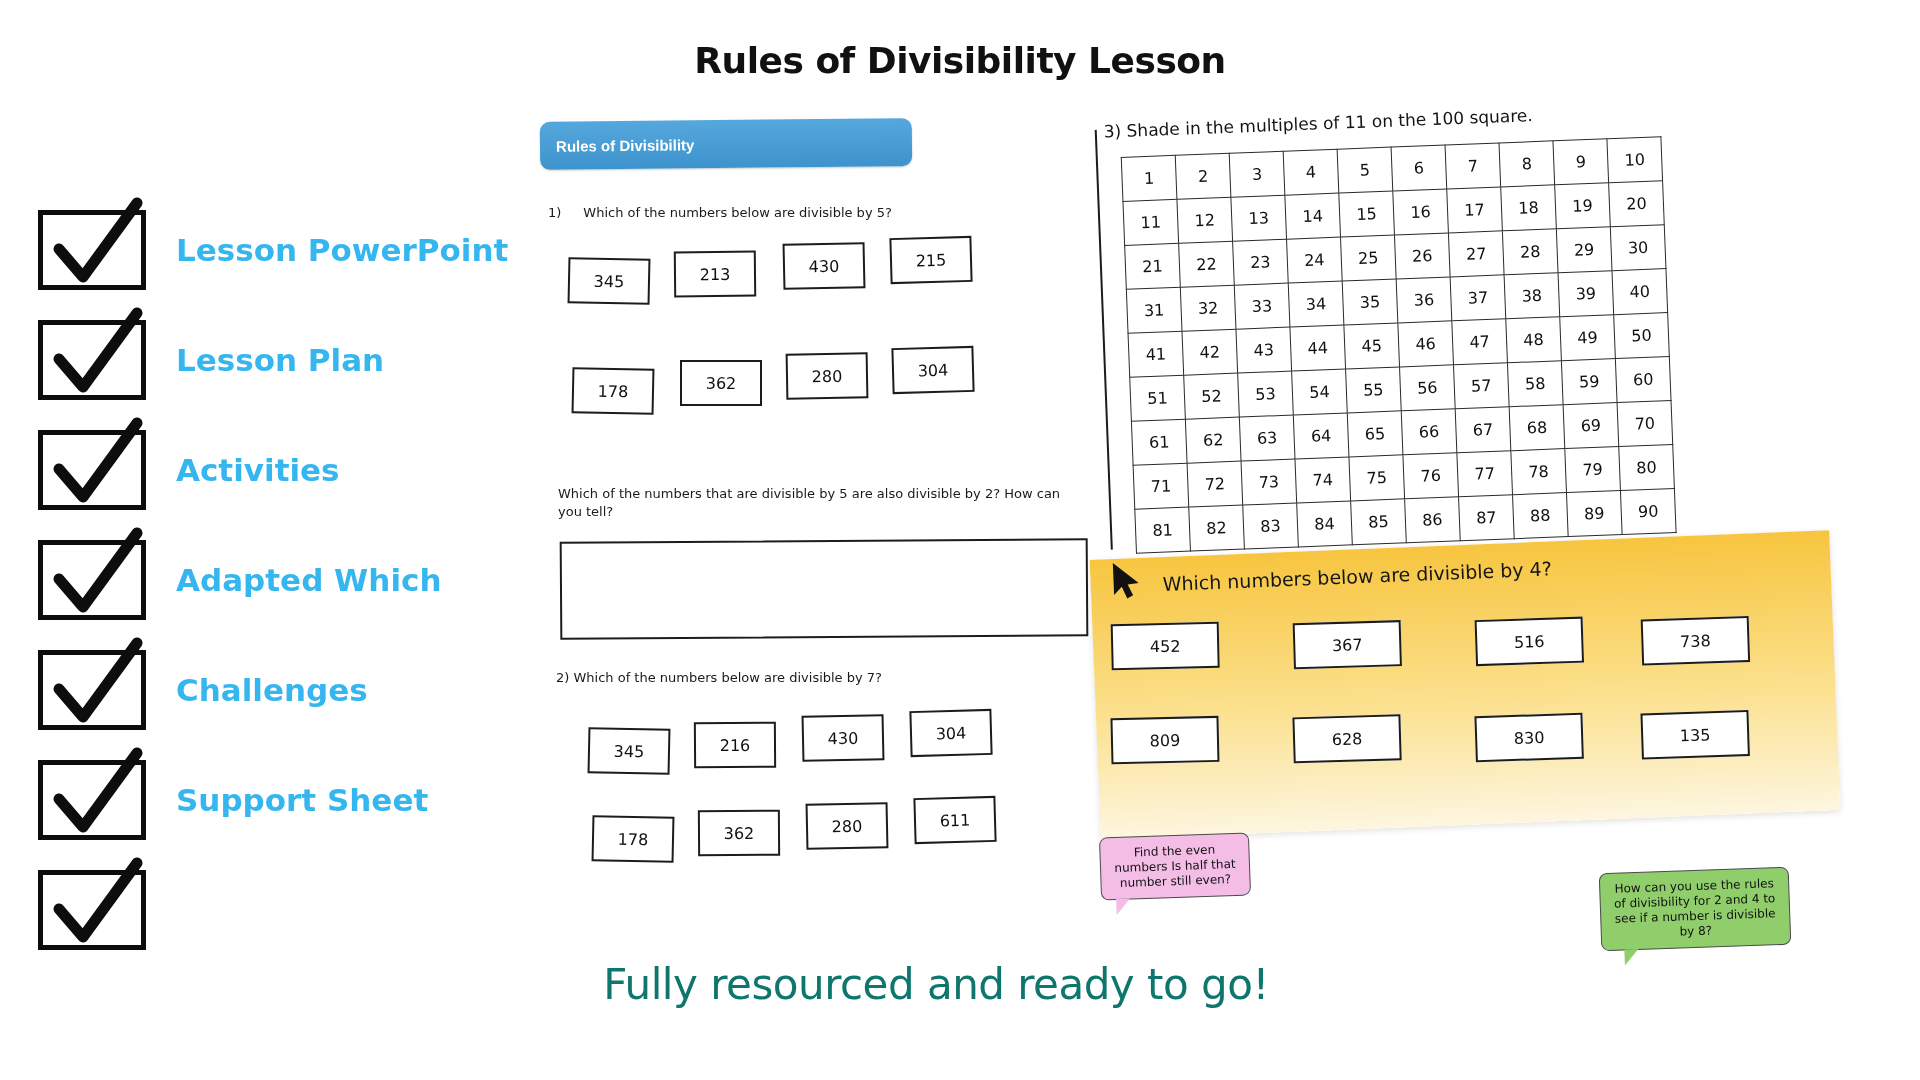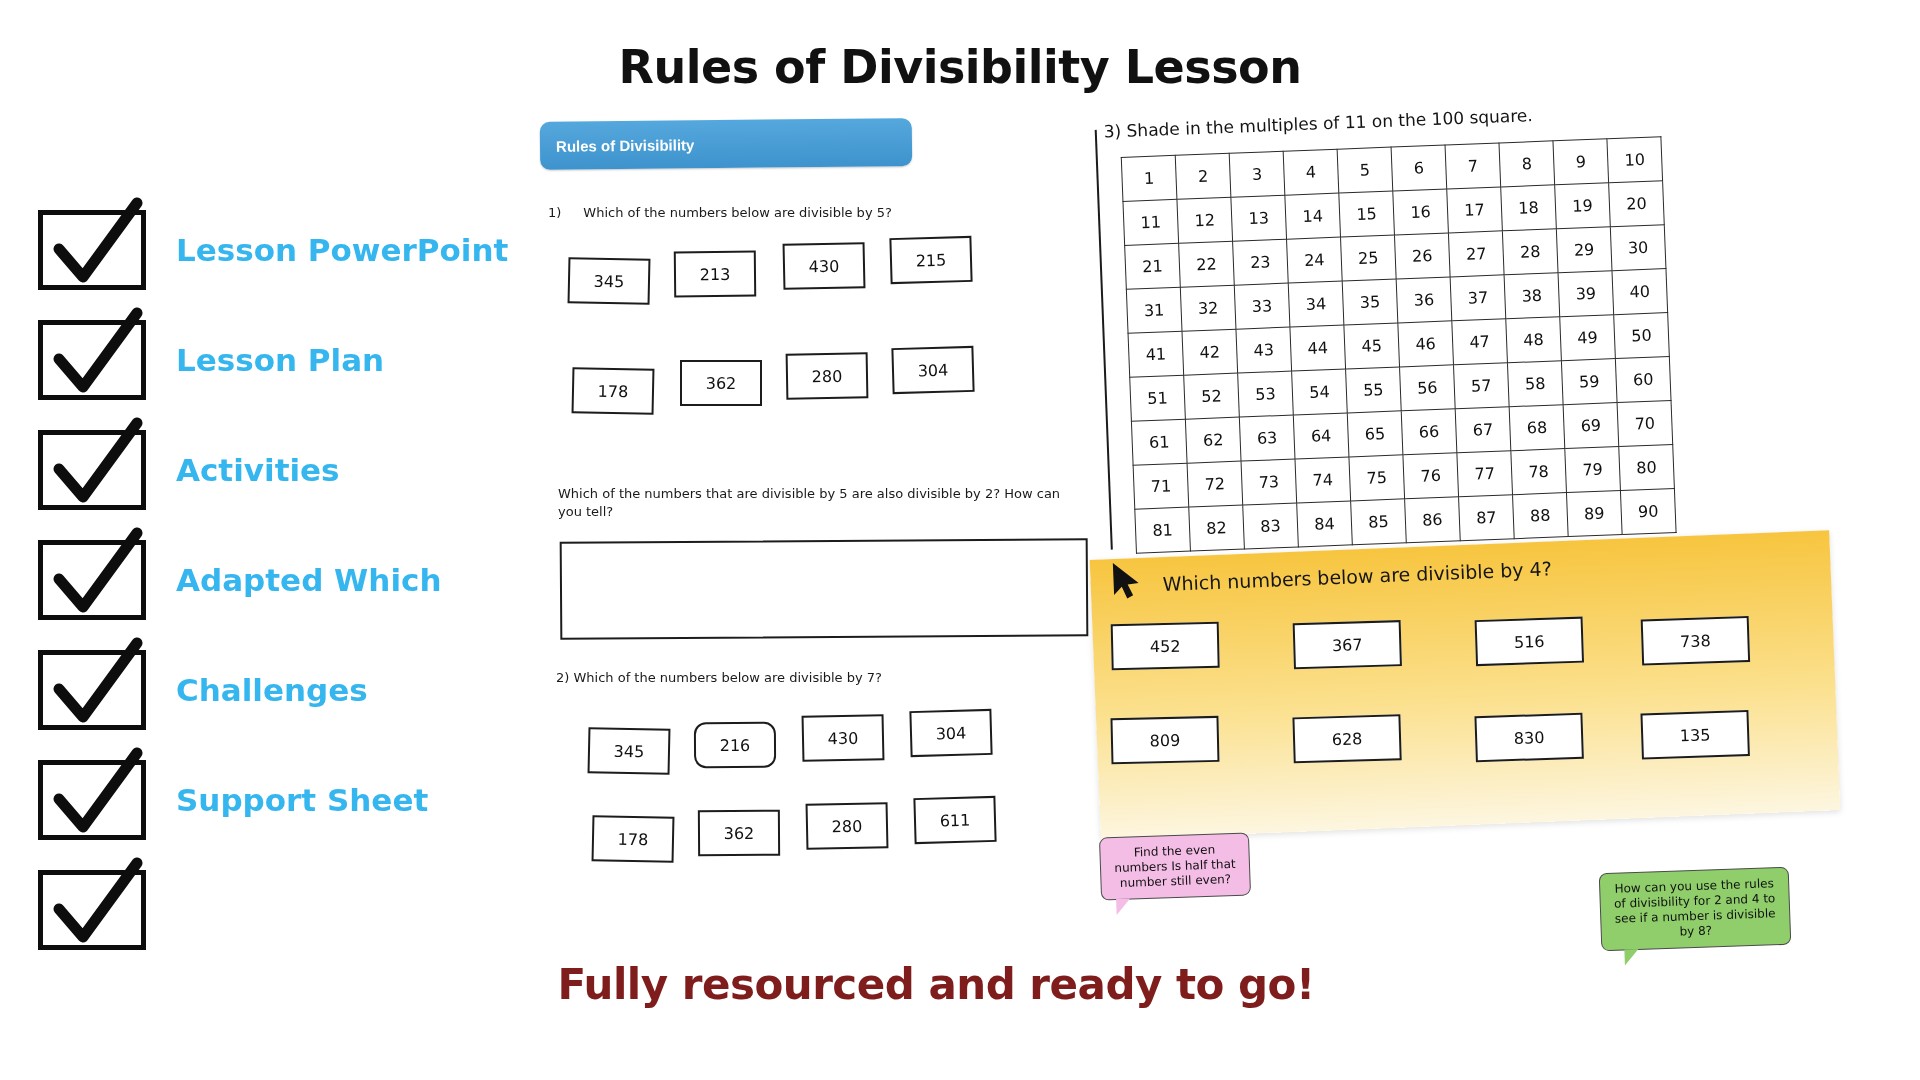--- a/index.html
+++ b/index.html
@@ -14,34 +14,34 @@
     position: relative;
     width: 1920px; height: 1080px;
     background: #ffffff;
   }
 
   
   .main-title {
     position: absolute;
     top: 40px; left: 0; width: 1920px;
     text-align: center;
-    font-size: 46px;
+    font-size: 36px;
     font-weight: bold;
     letter-spacing: -0.5px;
     color: #111111;
     font-family: "DejaVu Sans", sans-serif;
   }
   .footer-title {
     position: absolute;
     top: 960px; left: 0; width: 1872px;
     text-align: center;
     font-size: 42px;
-    font-weight: bold;
+    font-weight: normal;
     letter-spacing: -0.5px;
-    color: #7f1d1d;
+    color: #0f766e;
     font-family: "DejaVu Sans", sans-serif;
   }
 
   
   .checklist {
     position: absolute;
     left: 38px; top: 195px;
     width: 500px;
   }
   .check-row {
@@ -323,21 +323,21 @@
     <div class="numbox" style="left:140px; top:250px; transform:rotate(0deg);">362</div>
     <div class="numbox" style="left:246px; top:243px; transform:rotate(-1deg);">280</div>
     <div class="numbox" style="left:352px; top:237px; transform:rotate(-1.6deg);">304</div>
 
     <div class="ws-q q-mid">Which of the numbers that are divisible by 5 are also divisible by 2? How can you tell?</div>
     <div class="answer-area"></div>
 
     <div class="ws-q q2">2) Which of the numbers below are divisible by 7?</div>
 
     <div class="numbox" style="left:48px;  top:618px; transform:rotate(1.2deg);">345</div>
-    <div class="numbox" style="left:154px; top:612px; transform:rotate(-0.4deg);border-radius:12px;">216</div>
+    <div class="numbox" style="left:154px; top:612px; transform:rotate(-0.4deg);">216</div>
     <div class="numbox" style="left:262px; top:605px; transform:rotate(-1.2deg);">430</div>
     <div class="numbox" style="left:370px; top:600px; transform:rotate(-1.6deg);">304</div>
 
     <div class="numbox" style="left:52px;  top:706px; transform:rotate(1.2deg);">178</div>
     <div class="numbox" style="left:158px; top:700px; transform:rotate(-0.4deg);">362</div>
     <div class="numbox" style="left:266px; top:693px; transform:rotate(-1.2deg);">280</div>
     <div class="numbox" style="left:374px; top:687px; transform:rotate(-1.6deg);">611</div>
   </div>
 
   <div class="hundred">

